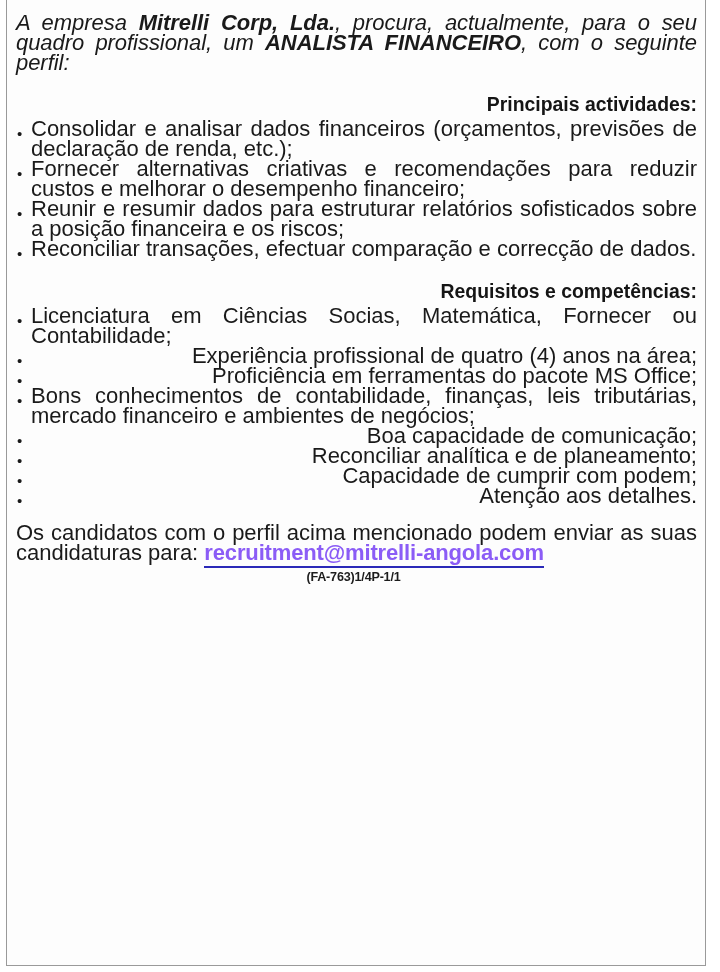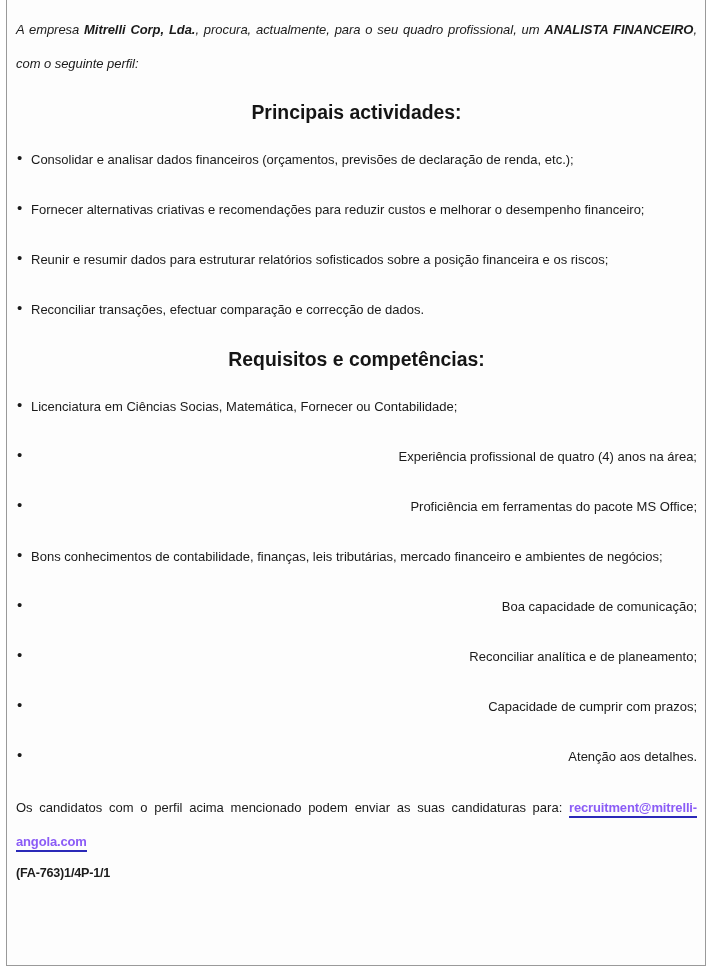--- a/index.html
+++ b/index.html
@@ -22,22 +22,22 @@
     height: 970px;
     box-sizing: border-box;
     background: #fdfdfd;
     border: 1px solid #9a9a9a;
     border-top-color: #c8c8c8;
     padding: 16px 8px 6px 9px;
   }
 
   .body-text {
     color: #1a1a1a;
-    font-size: 13px;
-    line-height: 34px;
+    font-size: 22px;
+    line-height: 20px;
     text-align: justify;
     text-justify: inter-word;
     margin: 0;
     -webkit-font-smoothing: antialiased;
   }
 
   .intro {
     font-style: italic;
     margin-bottom: 16px;
     letter-spacing: -0.05px;
@@ -46,34 +46,33 @@
     font-weight: bold;
     font-style: italic;
   }
 
   .section-heading {
     font-weight: bold;
     font-size: 19.4px;
     color: #151515;
     line-height: 30.2px;
     margin: 0;
-    text-align: center;
+    text-align: right;
   }
 
   .bullet-list {
     list-style: none;
     margin: 0;
     padding: 0;
   }
   .bullet-list li {
     position: relative;
     padding-left: 15px;
     text-align: justify;
     text-justify: inter-word;
-    margin-top: 16px;
   }
   .bullet-list li::before {
     content: "\2022";
     position: absolute;
     left: 1px;
     top: -0.5px;
     font-size: 15px;
     line-height: 30.2px;
     color: #1a1a1a;
   }
@@ -92,21 +91,21 @@
   .email-link {
     font-weight: bold;
     color: #8b5cf6;
     text-decoration: none;
     border-bottom: 2.5px solid #2a29b8;
     padding-bottom: 1px;
     letter-spacing: -0.15px;
   }
 
   .doc-code {
-    text-align: left;
+    text-align: center;
     font-size: 12.6px;
     font-weight: bold;
     color: #1c1c1c;
     line-height: 15px;
     margin-top: 7px;
     padding-right: 6px;
     letter-spacing: -0.2px;
   }
 </style>
 </head>
@@ -127,21 +126,21 @@
   <div class="block-gap"></div>
 
   <h2 class="section-heading">Requisitos e competências:</h2>
   <ul class="bullet-list">
     <li class="body-text">Licenciatura em Ciências Socias, Matemática, Fornecer ou Contabilidade;</li>
     <li class="body-text no-justify">Experiência profissional de quatro (4) anos na área;</li>
     <li class="body-text no-justify">Proficiência em ferramentas do pacote MS Office;</li>
     <li class="body-text">Bons conhecimentos de contabilidade, finanças, leis tributárias, mercado financeiro e ambientes de negócios;</li>
     <li class="body-text no-justify">Boa capacidade de comunicação;</li>
     <li class="body-text no-justify">Reconciliar analítica e de planeamento;</li>
-    <li class="body-text no-justify">Capacidade de cumprir com prazos;</li>
+    <li class="body-text no-justify">Capacidade de cumprir com podem;</li>
     <li class="body-text no-justify">Atenção aos detalhes.</li>
   </ul>
 
   <div class="block-gap"></div>
 
   <p class="body-text closing"><span>Os candidatos com o perfil acima mencionado podem enviar as suas candidaturas para: </span><a class="email-link" href="#">recruitment@mitrelli-angola.com</a></p>
 
   <div class="doc-code">(FA-763)1/4P-1/1</div>
 
 </div>

